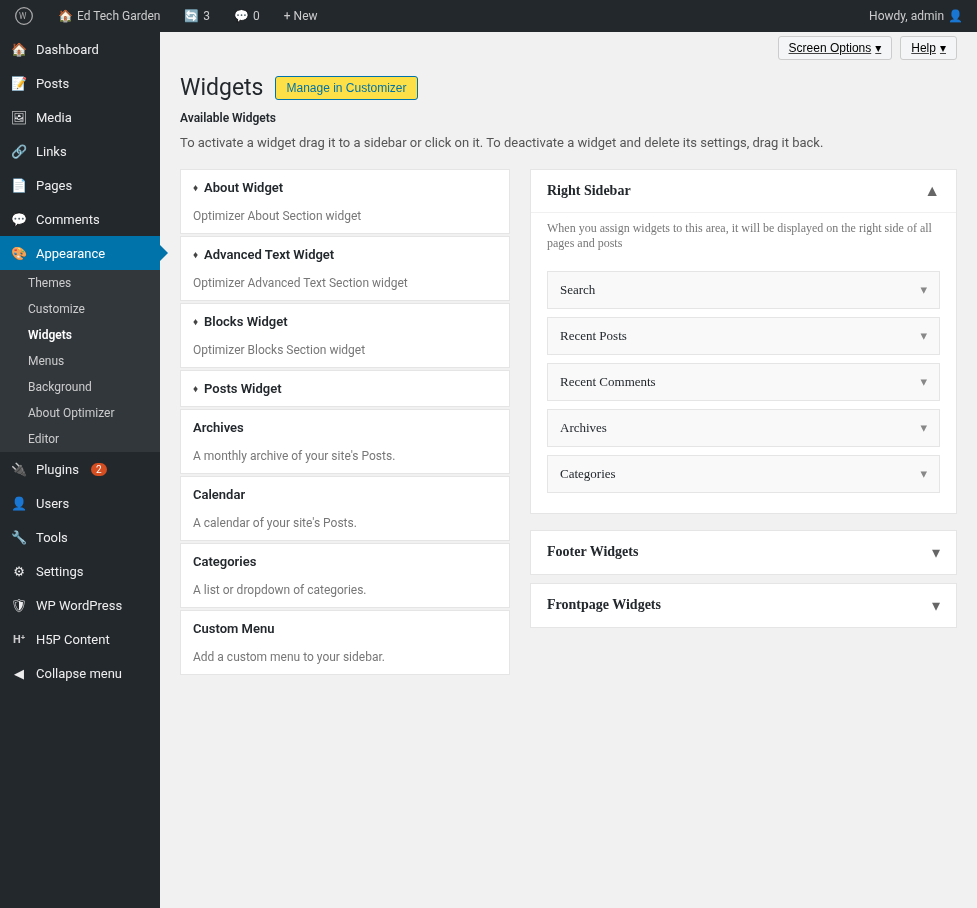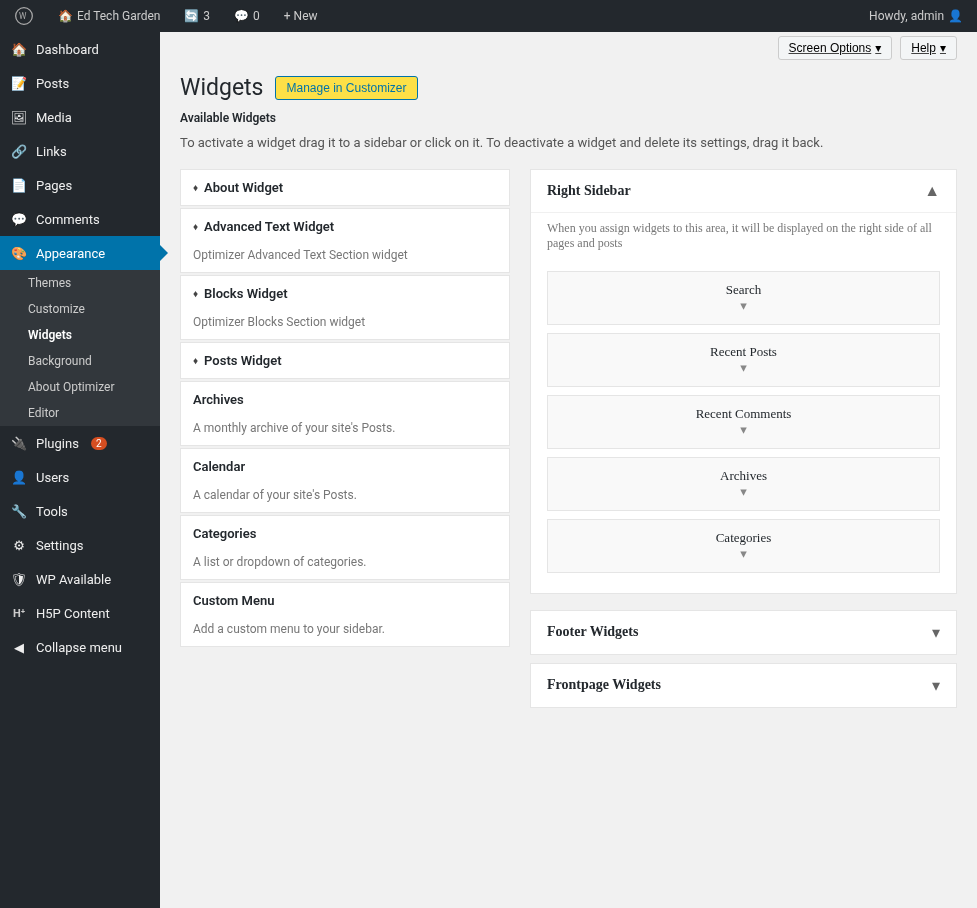--- a/index.html
+++ b/index.html
@@ -129,21 +129,20 @@
     .sidebar-widgets { padding: 8px 16px 12px; }
     .sidebar-widget-item {
       display: flex; align-items: center; justify-content: space-between;
       background: #f9f9f9;
       border: 1px solid #e5e5e5;
       padding: 10px 12px;
       margin-bottom: 8px;
       font-size: 13px;
       color: #23282d;
       cursor: pointer;
-      flex-direction: column;
     }
     .sidebar-widget-item .chevron-right { color: #888; }
 
     .collapsed-area {
       background: #fff;
       border: 1px solid #e5e5e5;
       margin-bottom: 8px;
     }
     .collapsed-area-header {
       display: flex; align-items: center; justify-content: space-between;
@@ -217,20 +216,21 @@
     </div>
     <div class="menu-item active" style="position:relative;">
       <span class="menu-icon">🎨</span>
       <span>Appearance</span>
       <span style="position:absolute;right:-8px;top:50%;transform:translateY(-50%);width:0;height:0;border-top:8px solid transparent;border-bottom:8px solid transparent;border-left:8px solid #0073aa;"></span>
     </div>
     <div class="submenu">
       <div class="sub-item">Themes</div>
       <div class="sub-item">Customize</div>
       <div class="sub-item active">Widgets</div>
+      <div class="sub-item">Menus</div>
       <div class="sub-item">Background</div>
       <div class="sub-item">About Optimizer</div>
       <div class="sub-item">Editor</div>
     </div>
     <div class="menu-item">
       <span class="menu-icon">🔌</span>
       <span>Plugins</span>
       <span class="menu-badge">2</span>
     </div>
     <div class="menu-item">
@@ -240,21 +240,21 @@
     <div class="menu-item">
       <span class="menu-icon">🔧</span>
       <span>Tools</span>
     </div>
     <div class="menu-item">
       <span class="menu-icon">⚙</span>
       <span>Settings</span>
     </div>
     <div class="menu-item">
       <span class="menu-icon">🛡</span>
-      <span>WP Available</span>
+      <span>WP WordPress</span>
     </div>
     <div class="menu-item">
       <span class="menu-icon" style="font-size:11px;font-weight:bold;color:#ccc;">H⁺</span>
       <span>H5P Content</span>
     </div>
     <div class="menu-item" style="margin-top:auto;">
       <span class="menu-icon">◀</span>
       <span>Collapse menu</span>
     </div>
   </div>
@@ -284,20 +284,21 @@
 
       <div class="main-columns">
 
         <div class="widget-list">
 
           <div class="widget-item">
             <div class="widget-item-header">
               <span class="diamond">♦</span>
               <span>About Widget</span>
             </div>
+            <div class="widget-desc">Optimizer About Section widget</div>
           </div>
 
           <div class="widget-item">
             <div class="widget-item-header">
               <span class="diamond">♦</span>
               <span>Advanced Text Widget</span>
             </div>
             <div class="widget-desc">Optimizer Advanced Text Section widget</div>
           </div>
 

